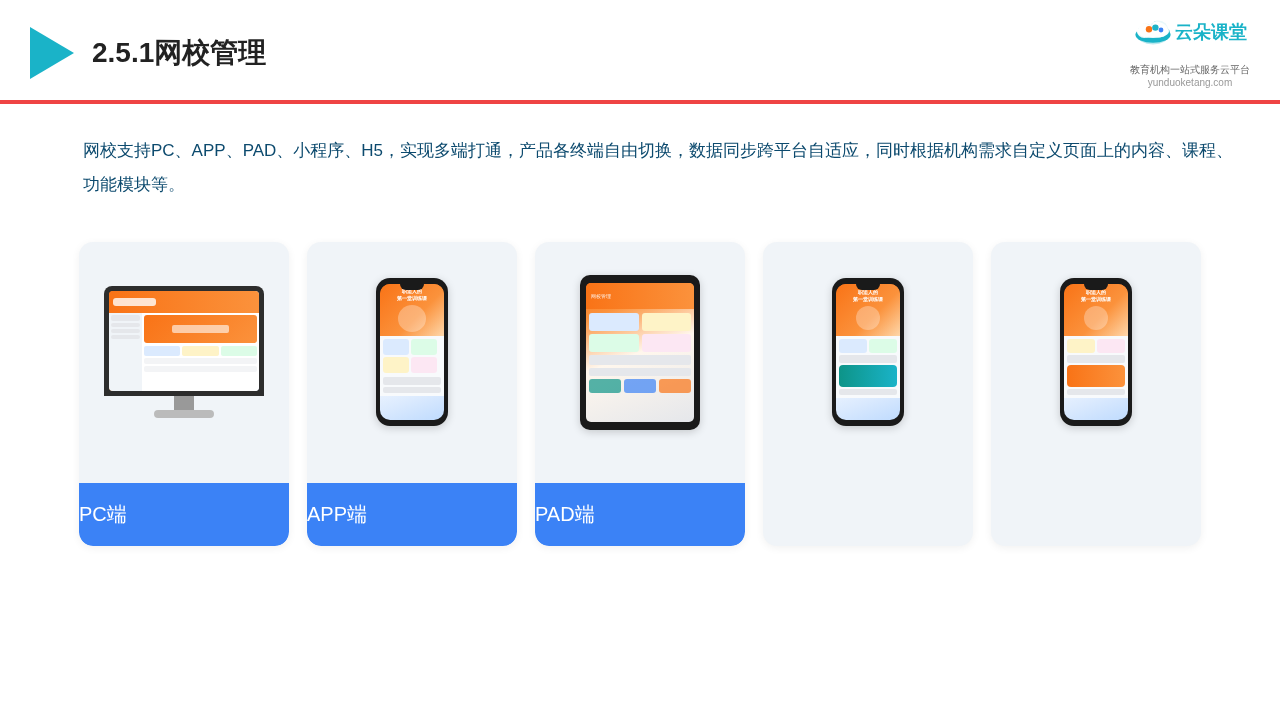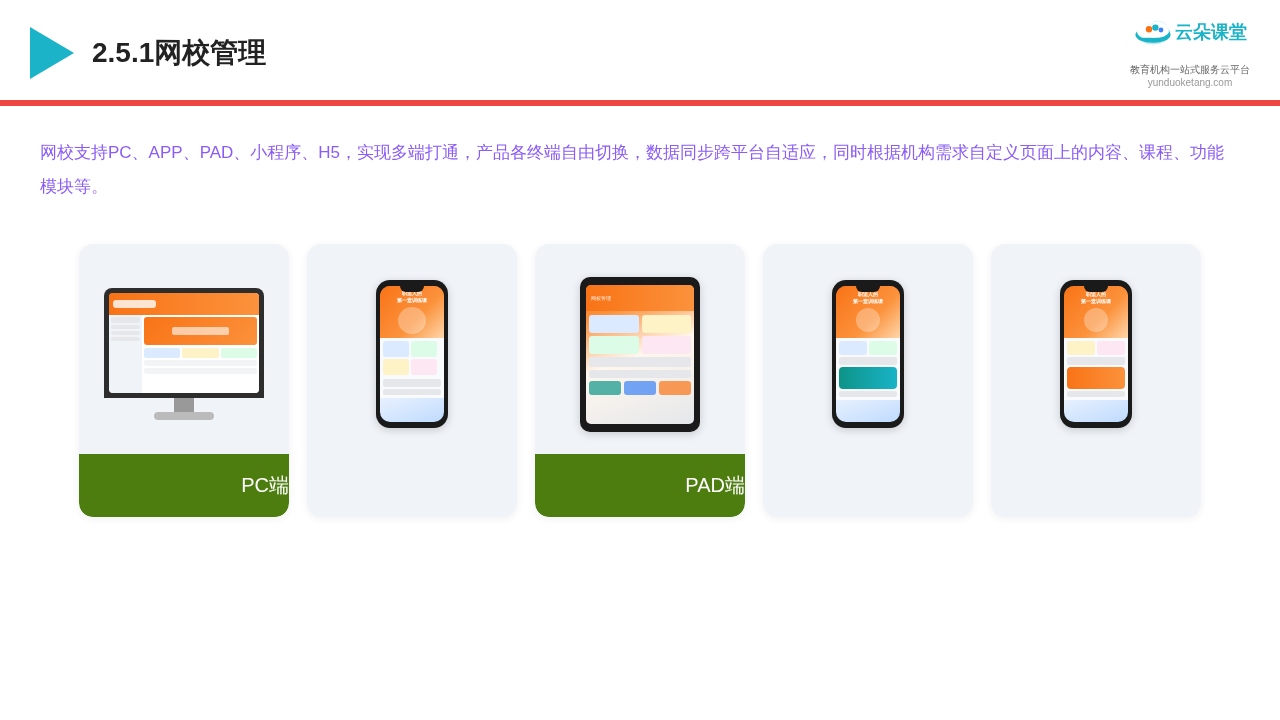--- a/index.html
+++ b/index.html
@@ -10,21 +10,21 @@
       font-family: 'Microsoft YaHei', '微软雅黑', SimHei, sans-serif;
       overflow: hidden;
     }
 
     
     .header {
       display: flex;
       align-items: center;
       justify-content: space-between;
       padding: 18px 30px 12px 30px;
-      border-bottom: 6px solid #ef4444;
+      border-bottom: 4px solid #ef4444;
     }
     .header-left {
       display: flex;
       align-items: center;
       gap: 18px;
     }
     .logo-triangle {
       width: 0;
       height: 0;
       border-top: 26px solid transparent;
@@ -64,22 +64,23 @@
     .brand-url {
       font-size: 10px;
       color: #999;
       text-align: center;
     }
 
     
     .description {
       padding: 30px 40px 10px 40px;
       font-size: 17px;
-      color: #8b5cf6;
+      color: #0c4a6e;
       line-height: 2;
+      margin-left: 43px;
     }
 
     
     .cards-area {
       display: flex;
       gap: 18px;
       padding: 30px 40px 20px 40px;
       justify-content: center;
     }
     .card {
@@ -95,27 +96,28 @@
     .card-image-area {
       width: 100%;
       height: 210px;
       display: flex;
       align-items: center;
       justify-content: center;
       padding: 20px 15px 10px;
     }
     .card-label {
       width: 100%;
-      background: #4d7c0f;
+      background: #3b82f6;
       color: #fff;
-      text-align: right;
+      text-align: left;
       font-size: 20px;
       font-weight: 500;
       padding: 18px 0;
       border-radius: 0 0 14px 14px;
+      margin-top: 31px;
     }
 
     
     
     .pc-monitor {
       display: flex;
       flex-direction: column;
       align-items: center;
     }
     .monitor-outer {
@@ -296,20 +298,21 @@
             <div style="width:45%;height:16px;background:#dbeafe;border-radius:3px;"></div>
             <div style="width:45%;height:16px;background:#dcfce7;border-radius:3px;"></div>
             <div style="width:45%;height:16px;background:#fef3c7;border-radius:3px;"></div>
             <div style="width:45%;height:16px;background:#fce7f3;border-radius:3px;"></div>
             <div style="width:100%;height:8px;background:#e5e7eb;border-radius:2px;margin-top:2px;"></div>
             <div style="width:100%;height:6px;background:#e5e7eb;border-radius:2px;"></div>
           </div>
         </div>
       </div>
     </div>
+    <div class="card-label">APP端</div>
   </div>
 
   <div class="card">
     <div class="card-image-area">
       <div class="tablet-mockup">
         <div class="tablet-screen">
           <div class="tablet-top-bar" style="display:flex;align-items:center;padding:0 5px;">
             <div style="font-size:5px;color:#fff;opacity:0.9;">网校管理</div>
           </div>
           <div class="tablet-content-rows">

